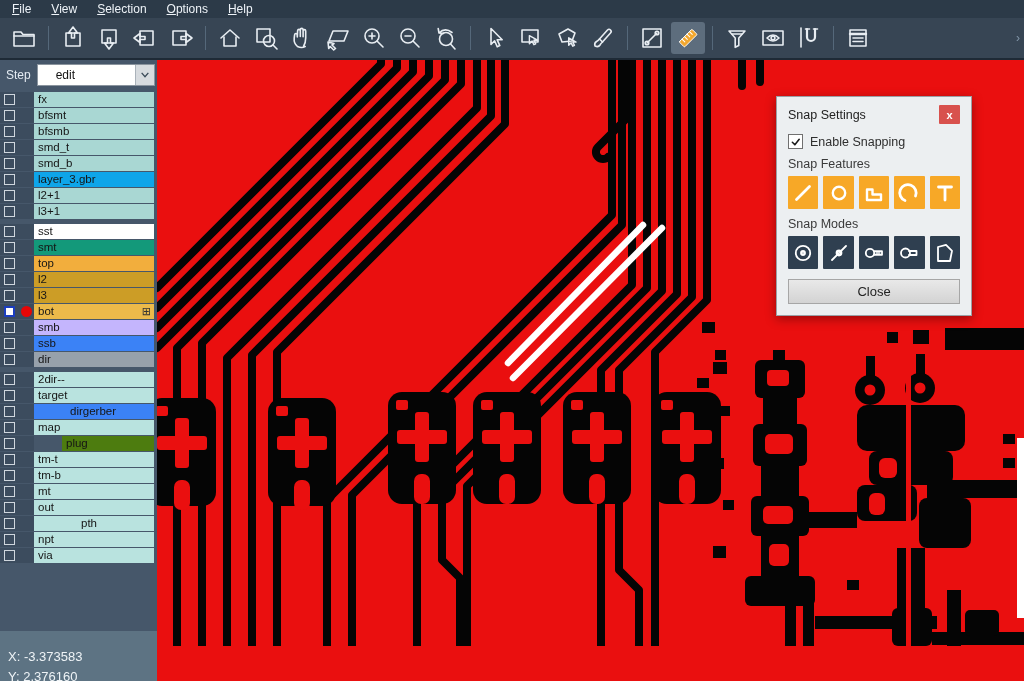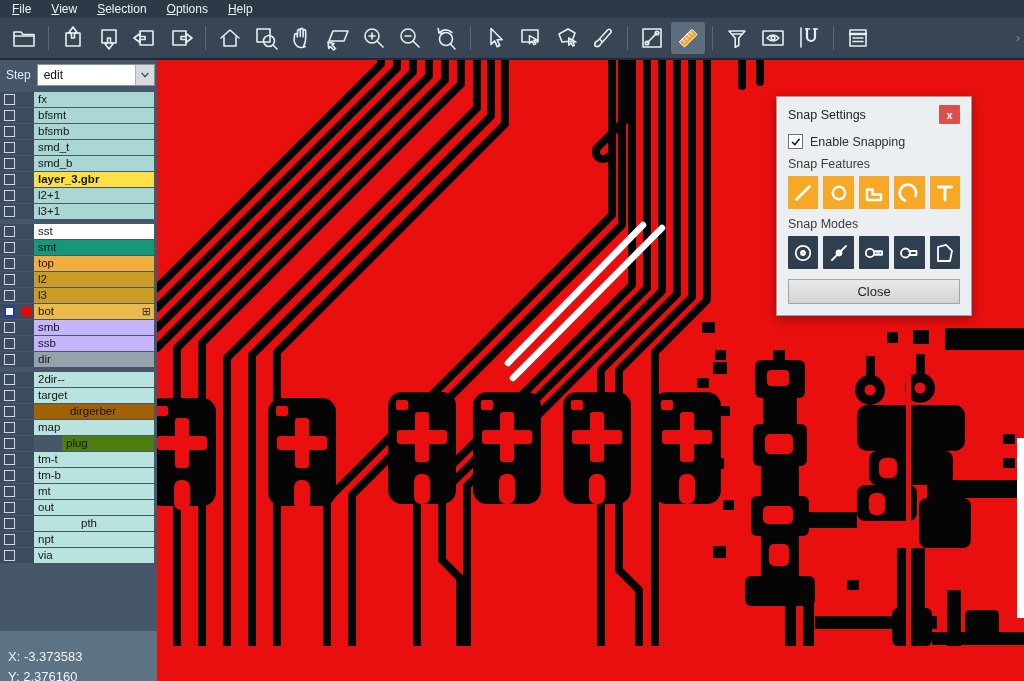--- a/index.html
+++ b/index.html
@@ -26,21 +26,21 @@
   .tbtn.active{background:#5d6d7d}
   .tsep{width:1px;height:24px;background:var(--sep);margin:0 6px}
   .overflow{position:absolute;right:4px;color:#8195a8;font-size:12px}
 
   
   .main{flex:1;display:flex;min-height:0}
   .sidebar{width:157px;background:var(--side);display:flex;flex-direction:column;flex:0 0 auto}
   .step-row{height:30px;display:flex;align-items:center;padding:0 2px 0 6px;flex:0 0 auto}
   .step-label{color:#e4ebf2;font-size:12px;margin-right:6px}
   .combo{flex:1;height:22px;background:#fff;border:1px solid #8a949e;display:flex;align-items:center}
-  .combo .val{flex:1;font-size:12px;color:#111;padding-left:6px}
+  .combo .val{flex:1;font-size:12px;color:#111;padding-left:18px}
   .combo .btn{width:19px;height:100%;background:#d7dbdf;border-left:1px solid #aab2ba;display:flex;align-items:center;justify-content:center}
   .combo .btn svg{width:10px;height:8px;stroke:#3a4a58;stroke-width:1.6;fill:none}
 
   .layers{margin-top:2px}
   .lrow{height:15px;margin-bottom:1px;display:flex;align-items:center}
   .lgap{height:4px}
   .chk-cell{width:19px;height:15px;background:var(--gutter);display:flex;align-items:center;justify-content:center;flex:0 0 auto}
   .chk{width:11px;height:11px;border:1.5px solid #cfd6dd;background:transparent}
   .chk.on{border:2px solid #1c3fc0;background:#fff}
   .dot-cell{width:15px;height:15px;background:var(--gutter);display:flex;align-items:center;justify-content:center;flex:0 0 auto}
@@ -428,21 +428,21 @@
             <div class="dot-cell"></div>
             <div class="name-cell" style="background: rgb(169, 215, 211);">
               <span>smd_b</span>
             </div>
           </div>
           <div class="lrow">
             <div class="chk-cell">
               <div class="chk"></div>
             </div>
             <div class="dot-cell"></div>
-            <div class="name-cell" style="background: #fde047; font-weight: bold;">
+            <div class="name-cell" style="background: #0ea5e9;">
               <span>layer_3.gbr</span>
             </div>
           </div>
           <div class="lrow">
             <div class="chk-cell">
               <div class="chk"></div>
             </div>
             <div class="dot-cell"></div>
             <div class="name-cell" style="background: rgb(169, 215, 211);">
               <span>l2+1</span>
@@ -522,21 +522,21 @@
             <div class="dot-cell"></div>
             <div class="name-cell" style="background: #c4b5fd;">
               <span>smb</span>
             </div>
           </div>
           <div class="lrow">
             <div class="chk-cell">
               <div class="chk"></div>
             </div>
             <div class="dot-cell"></div>
-            <div class="name-cell" style="background: #c4b5fd;">
+            <div class="name-cell" style="background: #3b82f6;">
               <span>ssb</span>
             </div>
           </div>
           <div class="lrow">
             <div class="chk-cell">
               <div class="chk"></div>
             </div>
             <div class="dot-cell"></div>
             <div class="name-cell" style="background: rgb(151, 161, 171);">
               <span>dir</span>
@@ -559,21 +559,21 @@
             <div class="dot-cell"></div>
             <div class="name-cell" style="background: rgb(185, 227, 223);">
               <span>target</span>
             </div>
           </div>
           <div class="lrow">
             <div class="chk-cell">
               <div class="chk"></div>
             </div>
             <div class="dot-cell"></div>
-            <div class="name-cell" style="background: #a16207; padding-left: 36px;">
+            <div class="name-cell" style="background: #3b82f6; padding-left: 36px;">
               <span>dirgerber</span>
             </div>
           </div>
           <div class="lrow">
             <div class="chk-cell">
               <div class="chk"></div>
             </div>
             <div class="dot-cell"></div>
             <div class="name-cell" style="background: rgb(185, 227, 223);">
               <span>map</span>

